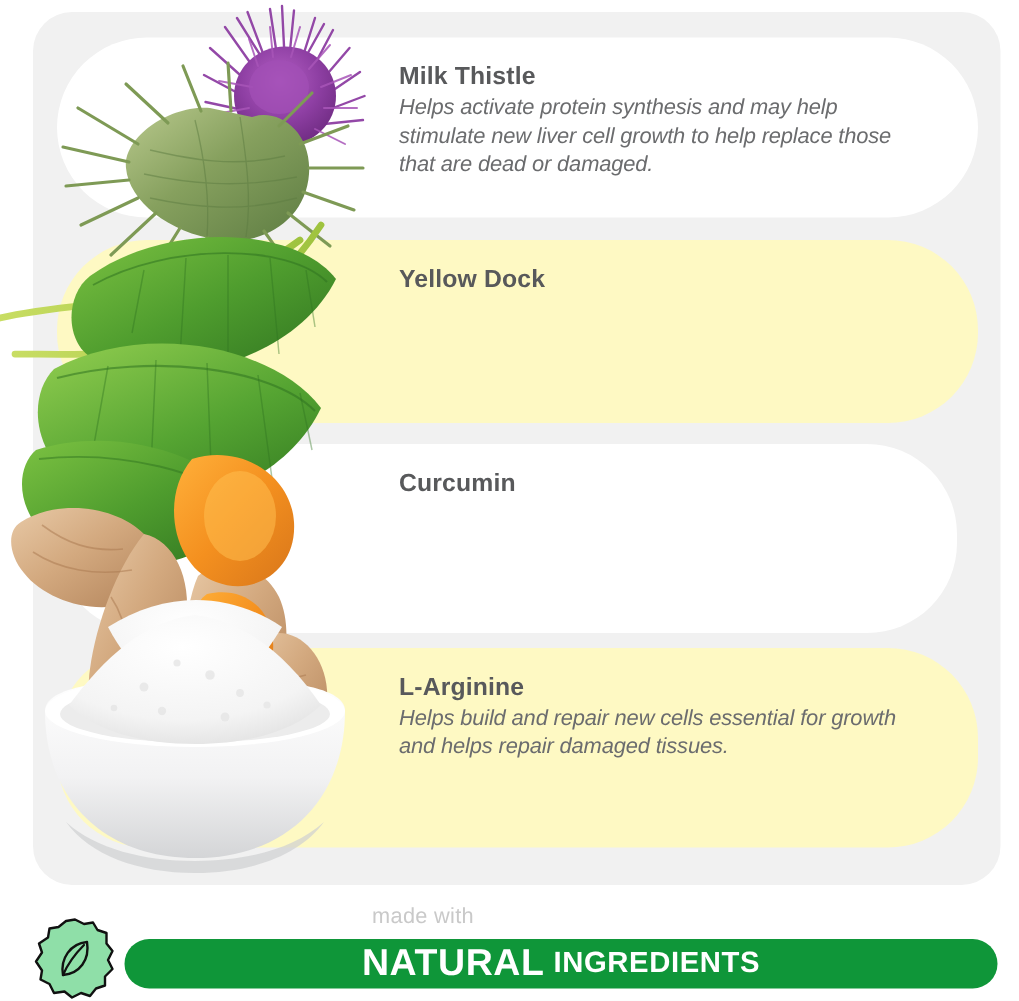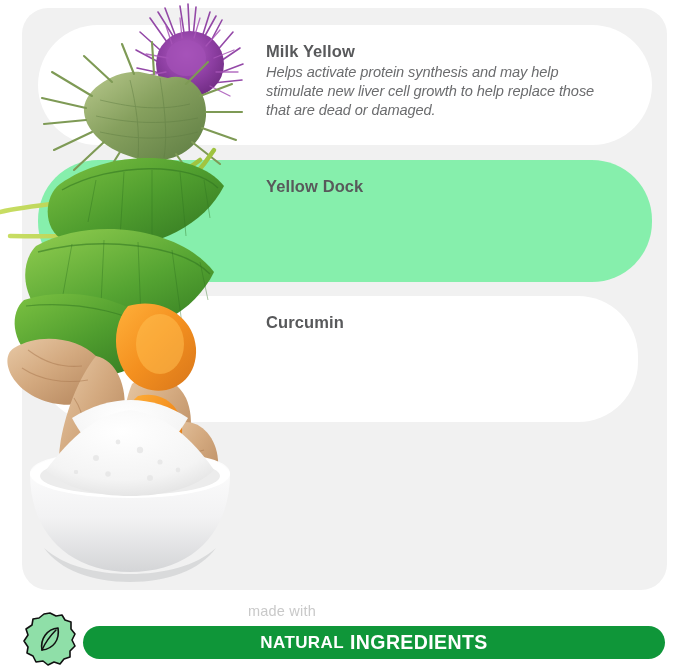--- a/index.html
+++ b/index.html
@@ -36,21 +36,21 @@
   
   .card {
     position: absolute;
     left: 38px;
     height: 120px;
     border-radius: 60px;
     box-sizing: border-box;
     padding: 16px 40px 16px 228px;
   }
   .card.white { background: #ffffff; }
-  .card.grey  { background: #86efac; }
+  .card.grey  { background: #fef9c3; }
 
   .card-0 { top: 25px;  width: 614px; height: 120px; }
   .card-1 { top: 160px; width: 614px; height: 122px; }
   .card-2 { top: 296px; width: 600px; height: 126px; }
   .card-3 { top: 432px; width: 614px; height: 133px; }
 
   .card-title {
     font-size: 16.5px;
     font-weight: bold;
     color: #58595b;
@@ -96,21 +96,21 @@
     height: 33px;
     background: #0f9639;
     border-radius: 17px;
     display: flex;
     align-items: center;
     justify-content: center;
     gap: 6px;
   }
   .banner-strong {
     color: #ffffff;
-    font-size: 17px;
+    font-size: 25px;
     font-weight: bold;
     letter-spacing: 0.4px;
   }
   .banner-light {
     color: #ffffff;
     font-size: 19.5px;
     font-weight: bold;
     letter-spacing: 0.4px;
   }
   .leaf-badge {
@@ -122,32 +122,36 @@
   }
 </style>
 </head>
 <body>
 
 <div id="infographic">
 
   <div class="panel"></div>
 
   <div class="card white card-0">
-    <p class="card-title">Milk Yellow</p>
+    <p class="card-title">Milk Thistle</p>
     <p class="card-desc">Helps activate protein synthesis and may help stimulate new liver cell growth to help replace those that are dead or damaged.</p>
   </div>
 
   <div class="card grey card-1">
     <p class="card-title">Yellow Dock</p>
   </div>
 
   <div class="card white card-2">
     <p class="card-title">Curcumin</p>
   </div>
 
+  <div class="card grey card-3">
+    <p class="card-title">L-Arginine</p>
+    <p class="card-desc">Helps build and repair new cells essential for growth and helps repair damaged tissues.</p>
+  </div>
 
   <svg class="artwork" viewBox="0 0 250 595">
     <defs>
       <radialGradient id="gFlower" cx="45%" cy="35%" r="70%">
         <stop offset="0%" stop-color="#b45fc4"></stop>
         <stop offset="55%" stop-color="#8e3fa3"></stop>
         <stop offset="100%" stop-color="#6d2a80"></stop>
       </radialGradient>
       <linearGradient id="gBract" x1="0%" y1="0%" x2="100%" y2="100%">
         <stop offset="0%" stop-color="#b9c98d"></stop>

